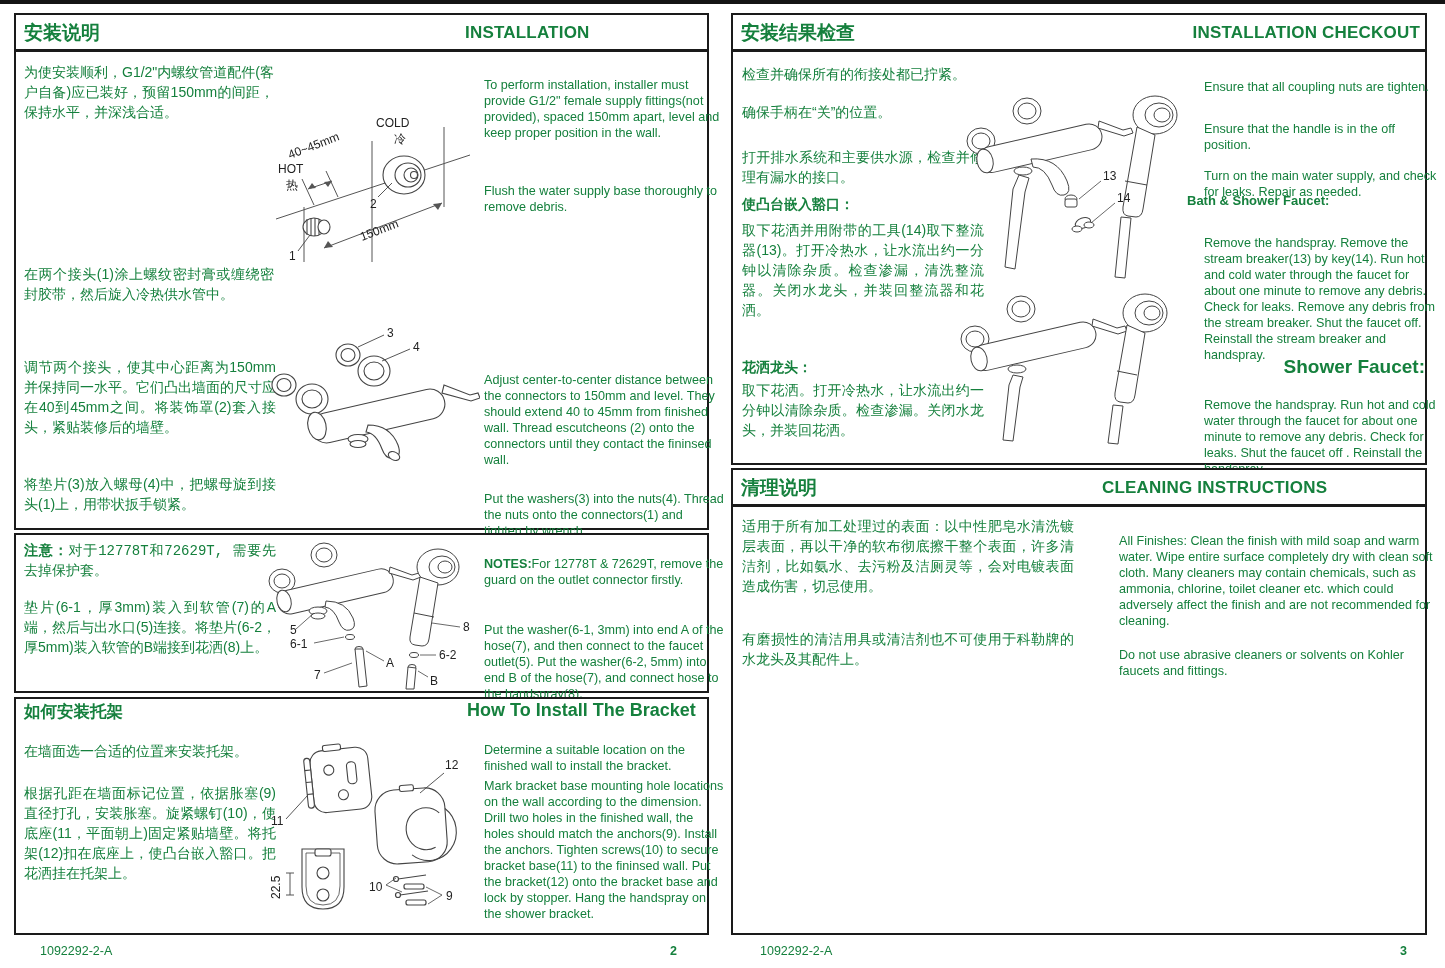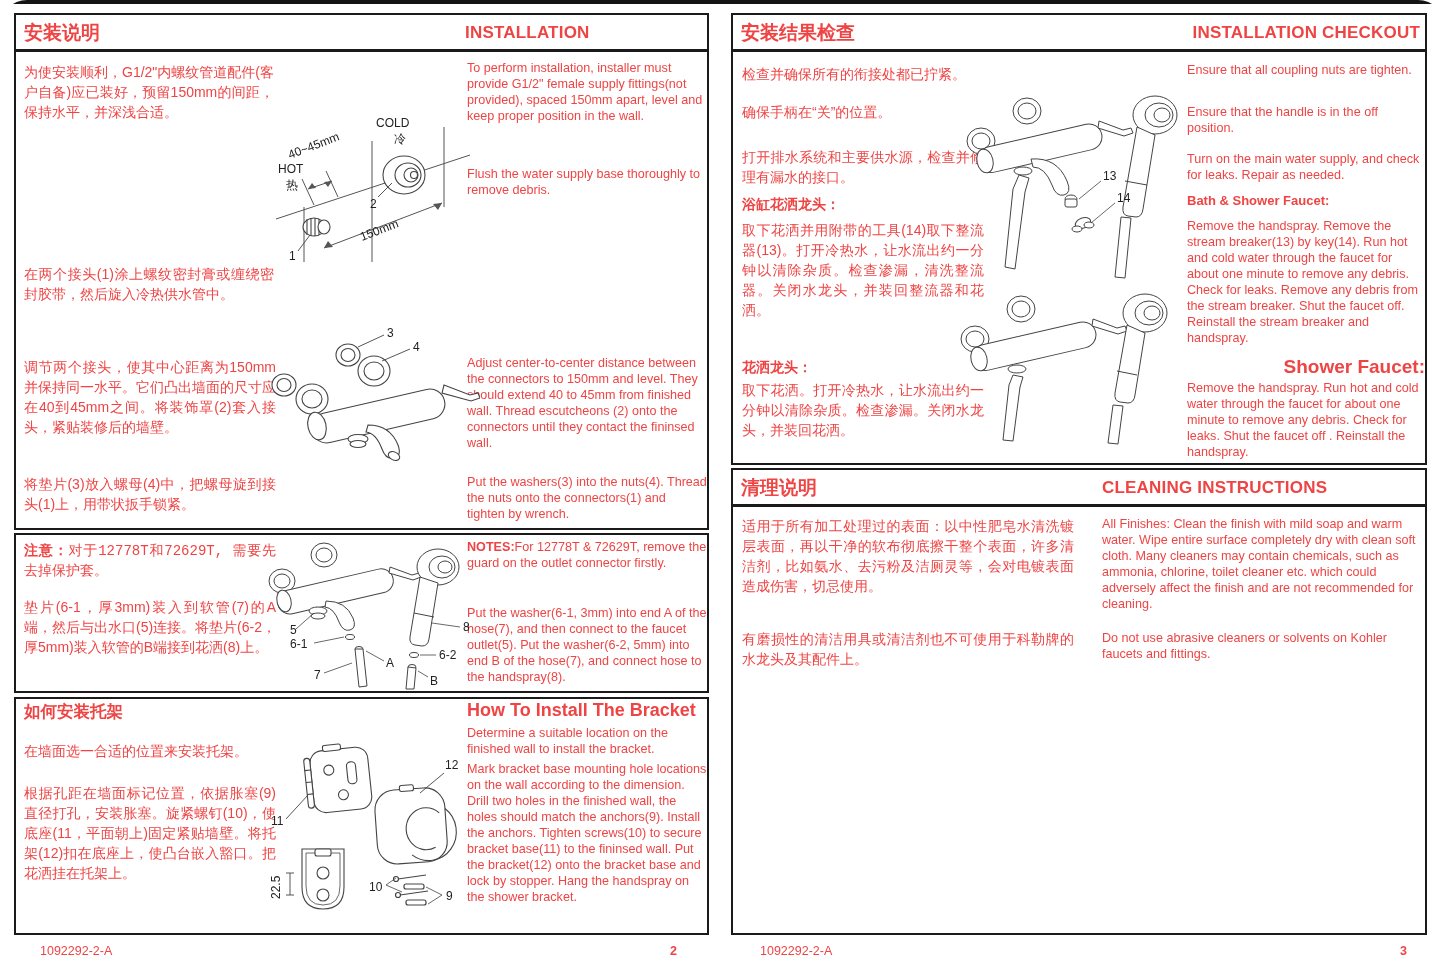--- a/index.html
+++ b/index.html
@@ -1,24 +1,24 @@
 <!DOCTYPE html>
 <html><head>
 <meta charset="utf-8">
 <style>
   html,body{margin:0;padding:0;background:#fff;}
   .sheet{position:relative;width:1445px;height:968px;background:#fff;overflow:hidden;
-         font-family:"Liberation Sans", sans-serif;color:#ef4444;border-radius:27px;}
+         font-family:"Liberation Sans", sans-serif;color:#15803d;}
   .topbar{position:absolute;left:0;top:0;width:1445px;height:4px;background:#141414;}
   .pagebox{position:absolute;border:2px solid #1a1a1a;background:#fff;box-sizing:border-box;}
   .hdr{position:absolute;left:0;right:0;top:0;height:34px;border-bottom:3px solid #1a1a1a;}
   .hzh{position:absolute;left:8px;top:5px;font-weight:bold;font-size:19px;}
   .hen{position:absolute;top:8px;font-weight:bold;font-size:17px;letter-spacing:.2px;}
   .cn{position:absolute;font-size:14px;line-height:20px;text-align:justify;margin:0;}
-  .en{position:absolute;font-size:12.6px;line-height:16px;margin:0;}
+  .en{position:absolute;font-size:12.6px;line-height:16px;margin:17px;}
   .bh{position:absolute;font-weight:bold;margin:0;}
   svg{position:absolute;}
   svg text{font-family:"Liberation Sans", sans-serif;font-size:12px;fill:#222;}
   .footer-text{position:absolute;font-size:12.5px;}
   .pnum{font-weight:bold;}
 </style>
 </head>
 <body>
 
 <div class="sheet">
@@ -222,21 +222,21 @@
   </div>
 
   <div class="pagebox" style="left:731px;top:13px;width:696px;height:452px;">
     <div class="hdr">
       <span class="hzh">安装结果检查</span>
       <span class="hen" style="right:5px;">INSTALLATION CHECKOUT</span>
     </div>
     <p class="cn" style="left:9px;top:49px;width:242px;">检查并确保所有的衔接处都已拧紧。</p>
     <p class="cn" style="left:9px;top:87px;width:242px;">确保手柄在“关”的位置。</p>
     <p class="cn" style="left:9px;top:132px;width:242px;">打开排水系统和主要供水源，检查并修理有漏水的接口。</p>
-    <p class="bh cn" style="left:9px;top:179px;width:242px;font-weight:bold;">浴缸花洒龙头：</p>
+    <p class="bh cn" style="left:9px;top:179px;width:242px;font-weight:bold;">使凸台嵌入豁口：</p>
     <p class="cn" style="left:9px;top:205px;width:242px;">取下花洒并用附带的工具(14)取下整流器(13)。打开冷热水，让水流出约一分钟以清除杂质。检查渗漏，清洗整流器。关闭水龙头，并装回整流器和花洒。</p>
     <p class="bh cn" style="left:9px;top:342px;width:242px;font-weight:bold;">花洒龙头：</p>
     <p class="cn" style="left:9px;top:365px;width:242px;">取下花洒。打开冷热水，让水流出约一分钟以清除杂质。检查渗漏。关闭水龙头，并装回花洒。</p>
     <p class="en" style="left:454px;top:47px;width:238px;">Ensure that all coupling nuts are tighten.</p>
     <p class="en" style="left:454px;top:89px;width:238px;">Ensure that the handle is in the off position.</p>
     <p class="en" style="left:454px;top:136px;width:238px;">Turn on the main water supply, and check for leaks. Repair as needed.</p>
     <p class="en bh" style="left:454px;top:178px;width:238px;font-size:13px;">Bath &amp; Shower Faucet:</p>
     <p class="en" style="left:454px;top:203px;width:240px;">Remove the handspray. Remove the stream breaker(13) by key(14). Run hot and cold water through the faucet for about one minute to remove any debris. Check for leaks. Remove any debris from the stream breaker. Shut the faucet off. Reinstall the stream breaker and handspray.</p>
     <p class="en bh" style="left:454px;top:344px;width:238px;font-size:19px;text-align:right;">Shower Faucet:</p>
     <p class="en" style="left:454px;top:365px;width:238px;">Remove the handspray. Run hot and cold water through the faucet for about one minute to remove any debris. Check for leaks. Shut the faucet off . Reinstall the handspray.</p>

